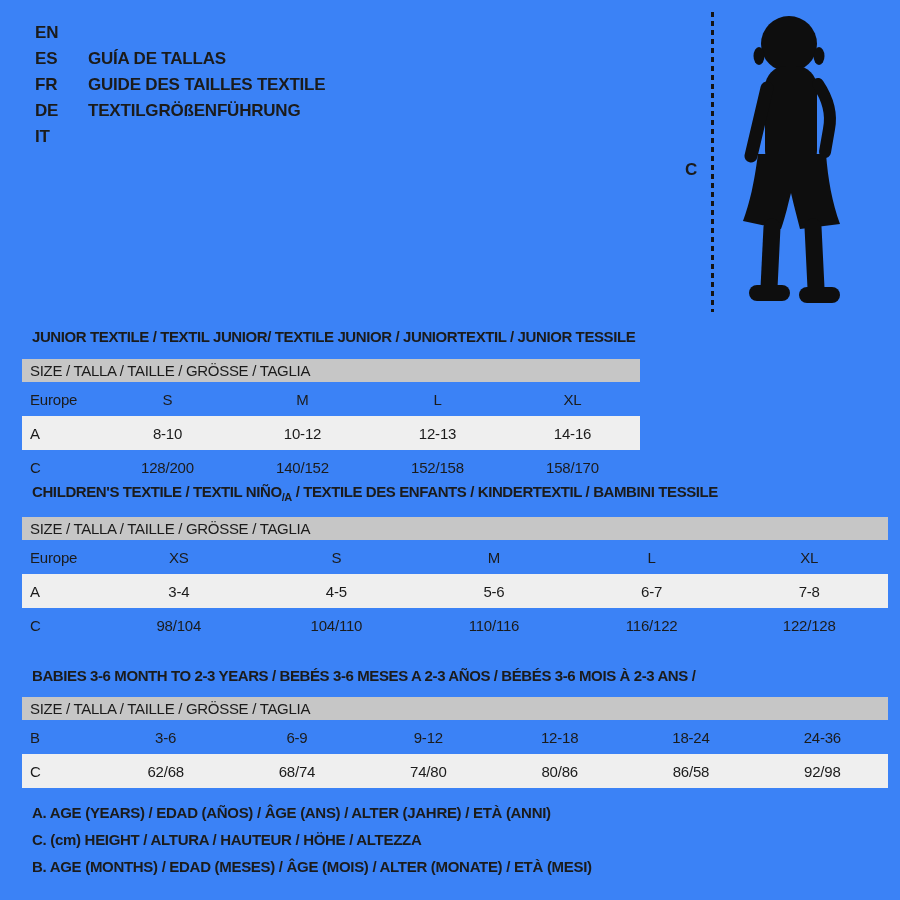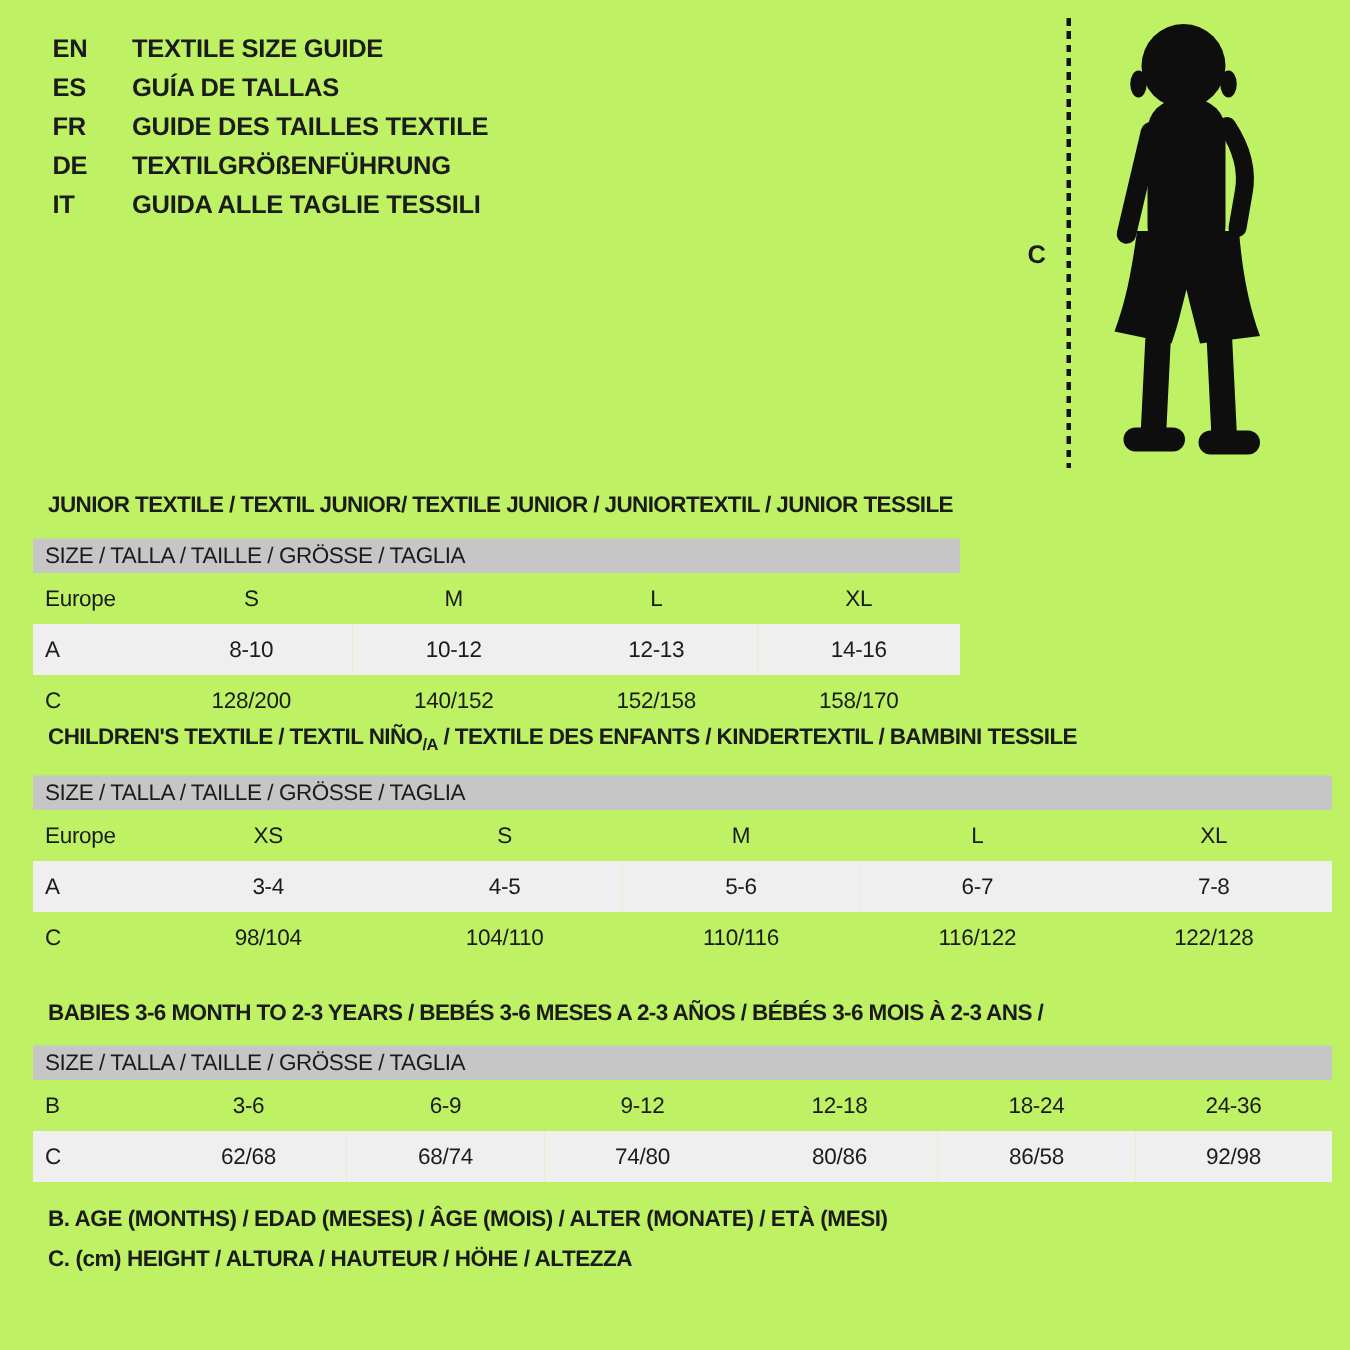--- a/index.html
+++ b/index.html
@@ -1,19 +1,19 @@
 <!DOCTYPE html>
 <html style="--header-bg: #c6c6c6; --row-alt-bg: #efefef; --text: #1b1b1b;"><head>
 <meta charset="utf-8">
 <style>
   html, body { margin: 0; padding: 0; background: #ffffff; }
   #canvas {
     position: relative;
     width: 900px; height: 900px;
-    background: #bef264;
+    background: #3b82f6;
     font-family: "Liberation Sans", sans-serif;
     color: var(--text, #1b1b1b);
     overflow: hidden;
   }
 
   
   .lang-list { position: absolute; left: 35px; top: 20px; }
   .lang-row { display: flex; line-height: 26px; font-size: 17px; font-weight: bold; letter-spacing: -0.2px; }
   .lang-code { width: 53px; }
   .lang-label { white-space: nowrap; }
@@ -66,37 +66,35 @@
   .legend-line { font-size: 15px; font-weight: bold; letter-spacing: -0.3px; line-height: 27px; white-space: nowrap; }
 </style>
 </head>
 <body>
 
 <div id="canvas">
 
   <div class="lang-list">
     <div class="lang-row">
       <span class="lang-code">EN</span>
-      <span class="lang-label">TEXTILE SIZE GUIDE</span>
     </div>
     <div class="lang-row">
       <span class="lang-code">ES</span>
       <span class="lang-label">GUÍA DE TALLAS</span>
     </div>
     <div class="lang-row">
       <span class="lang-code">FR</span>
       <span class="lang-label">GUIDE DES TAILLES TEXTILE</span>
     </div>
     <div class="lang-row">
       <span class="lang-code">DE</span>
       <span class="lang-label">TEXTILGRÖßENFÜHRUNG</span>
     </div>
     <div class="lang-row">
       <span class="lang-code">IT</span>
-      <span class="lang-label">GUIDA ALLE TAGLIE TESSILI</span>
     </div>
   </div>
 
   <div class="measure-line"></div>
   <div class="measure-label">C</div>
   <svg class="baby-svg" width="134" height="295" viewBox="0 0 134 295" fill="#0e0e0e">
 
     <circle cx="63" cy="30" r="28"></circle>
     <ellipse cx="33" cy="42" rx="5.5" ry="9"></ellipse>
     <ellipse cx="93" cy="42" rx="5.5" ry="9"></ellipse>
@@ -233,17 +231,18 @@
           <td>68/74</td>
           <td>74/80</td>
           <td>80/86</td>
           <td>86/58</td>
           <td>92/98</td>
         </tr>
       </tbody>
   </table>
 
   <div class="legend">
+    <div class="legend-line">A. AGE (YEARS) / EDAD (AÑOS) / ÂGE (ANS) / ALTER (JAHRE) / ETÀ (ANNI)</div>
+    <div class="legend-line">C. (cm) HEIGHT / ALTURA / HAUTEUR / HÖHE / ALTEZZA</div>
     <div class="legend-line">B. AGE (MONTHS) / EDAD (MESES) / ÂGE (MOIS) / ALTER (MONATE) / ETÀ (MESI)</div>
-    <div class="legend-line">C. (cm) HEIGHT / ALTURA / HAUTEUR / HÖHE / ALTEZZA</div>
   </div>
 
 </div>
 
 </body></html>

